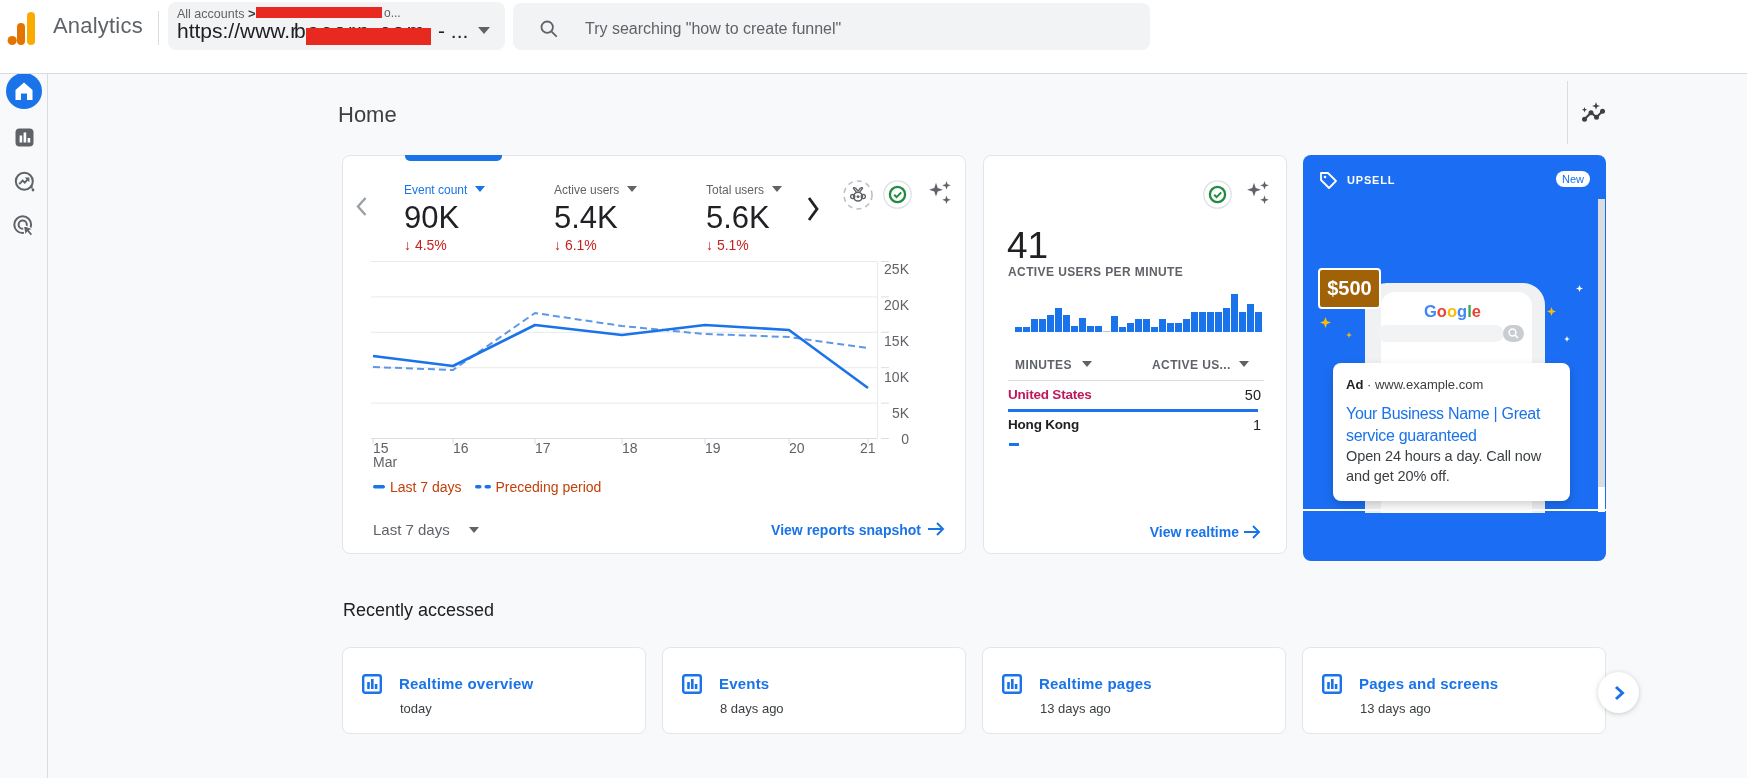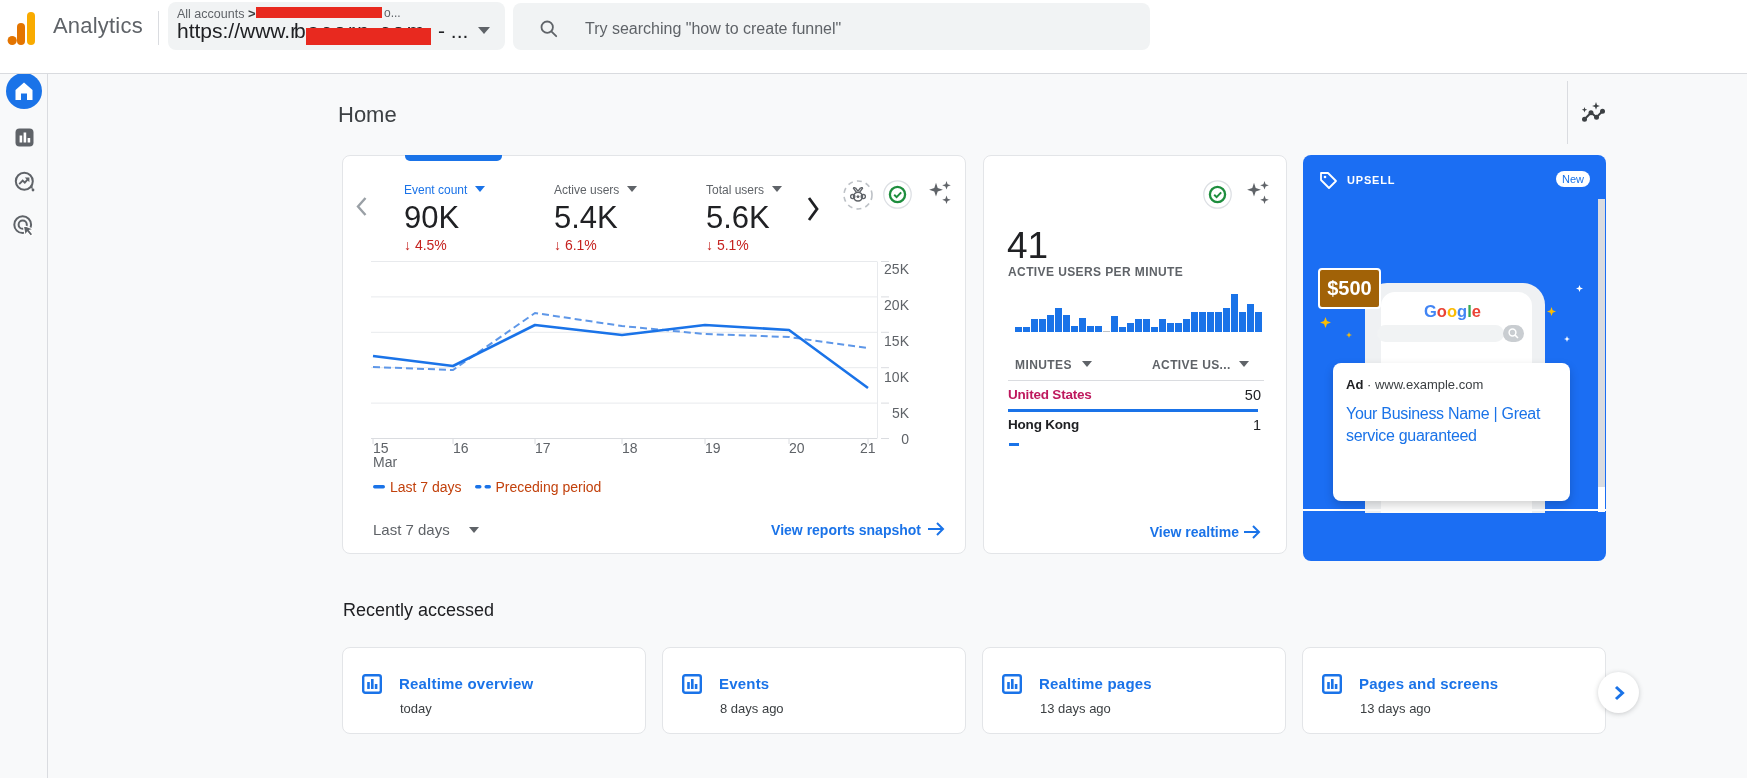--- a/index.html
+++ b/index.html
@@ -349,20 +349,21 @@
   <svg class="abs" style="left:273px; top:130px;" width="7" height="7" viewBox="0 0 12 12">
       <path d="M6 0 L7.6 4.4 L12 6 L7.6 7.6 L6 12 L4.4 7.6 L0 6 L4.4 4.4 Z" fill="#fff"></path>
     </svg>
   <svg class="abs" style="left:261px; top:181px;" width="6" height="6" viewBox="0 0 12 12">
       <path d="M6 0 L7.6 4.4 L12 6 L7.6 7.6 L6 12 L4.4 7.6 L0 6 L4.4 4.4 Z" fill="#fff"></path>
     </svg>
 
   <div class="abs" style="left:30px; top:208px; width:237px; height:138px; background:#fff; border-radius:8px; box-shadow:0 4px 10px rgba(0,0,0,.18); z-index:2;">
     <div class="abs" style="left:13px; top:14px; font-size:13px; color:#3c4043;"><b style="color:#202124;">Ad</b> · www.example.com</div>
     <div class="abs" style="left:13px; top:40px; font-size:16px; letter-spacing:-0.3px; color:#1a73e8; line-height:21.5px;">Your Business Name | Great service guaranteed</div>
+    <div class="abs" style="left:13px; top:84px; font-size:14.5px; letter-spacing:-0.1px; color:#3c4043; line-height:19.5px;">Open 24 hours a day. Call now<br>and get 20% off.</div>
   </div>
 
   <div class="abs" style="right:1px; top:44px; width:7px; height:313px; background:#fff;"></div>
   <div class="abs" style="right:1px; top:44px; width:7px; height:288px; background:#dadce0;"></div>
 
   <div class="abs" style="left:0; top:354px; width:303px; height:2px; background:#fff;"></div>
 </div>
 
 <div id="recent-title">Recently accessed</div>
 <div class="rcard" style="left:342px;">

